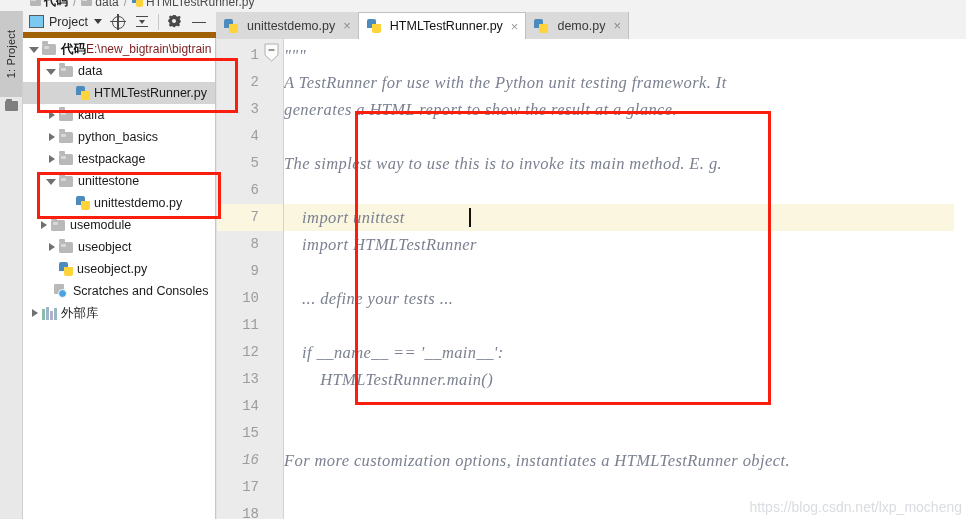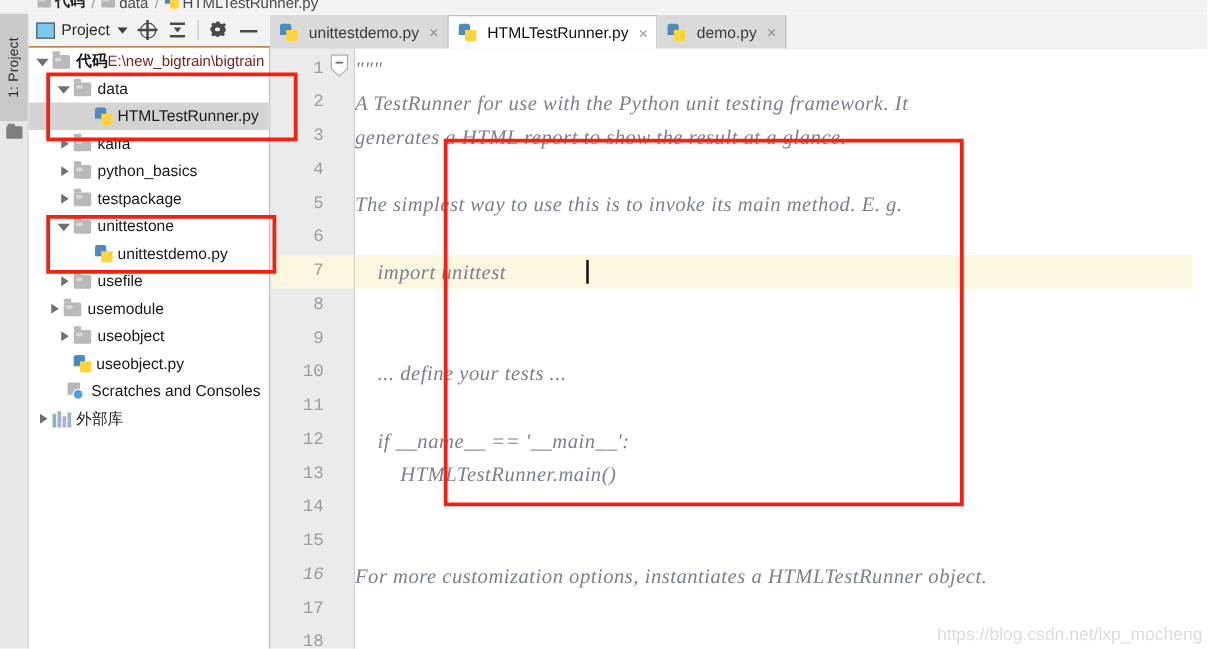--- a/index.html
+++ b/index.html
@@ -62,21 +62,21 @@
   }
   .vtab-folder:after{content:"";position:absolute;left:1px;top:-2px;width:6px;height:3px;background:#7f7f7f;border-radius:1px 1px 0 0;}
 
   
   .project-panel {
     position: absolute; left: 23px; top: 11px; width: 192px; height: 508px;
     background: #ffffff; border-right: 1px solid #c6c6c6;
   }
   .project-toolbar {
     position: absolute; left: 0; top: 0; width: 200px; height: 27px;
-    background: #f2f2f2; border-bottom: 1px solid #a16207;
+    background: #f2f2f2; border-bottom: 6px solid #a16207;
     display: flex; align-items: center; gap: 8px; padding-left: 6px;
     box-sizing: border-box;
   }
   .proj-label { display: flex; align-items: center; gap: 5px; font-size: 12.5px; color: #2b2b2b;}
   .proj-sq { width: 13px; height: 11px; background: #7bc8f0; border: 1px solid #5a5a5a; }
   .caret-down {
     width: 0; height: 0; border-left: 4px solid transparent; border-right: 4px solid transparent;
     border-top: 5px solid #3c3c3c; margin-left: 1px;
   }
   .tb-icon { width: 16px; height: 16px; position: relative; cursor: default; }
@@ -293,25 +293,20 @@
         </div>
         <div class="row" style="padding-left: 23px;">
           <span class="arrow down"></span>
           <span class="folder-ic"></span>
           <span>unittestone</span>
         </div>
         <div class="row" style="padding-left: 40px;">
           <span class="arrow"></span>
           <span class="py-ic"></span>
           <span>unittestdemo.py</span>
-        </div>
-        <div class="row" style="padding-left: 23px;">
-          <span class="arrow right"></span>
-          <span class="folder-ic"></span>
-          <span>usefile</span>
         </div>
         <div class="row" style="padding-left: 15px;">
           <span class="arrow right"></span>
           <span class="folder-ic"></span>
           <span>usemodule</span>
         </div>
         <div class="row" style="padding-left: 23px;">
           <span class="arrow right"></span>
           <span class="folder-ic"></span>
           <span>useobject</span>
@@ -389,20 +384,21 @@
 
     <div class="left-rule"></div>
 
     <div class="code" id="code">
         <div class="code-hl" style="top: 165px;"></div>
         <div class="cline" style="top: 7px;">"""</div>
         <div class="cline" style="top: 34px;">A TestRunner for use with the Python unit testing framework. It</div>
         <div class="cline" style="top: 61px;">generates a HTML report to show the result at a glance.</div>
         <div class="cline" style="top: 115px;">The simplest way to use this is to invoke its main method. E. g.</div>
         <div class="cline" style="top: 169px;">    import unittest</div>
+        <div class="cline" style="top: 196px;">    import HTMLTestRunner</div>
         <div class="cline" style="top: 250px;">    ... define your tests ...</div>
         <div class="cline" style="top: 304px;">    if __name__ == '__main__':</div>
         <div class="cline" style="top: 331px;">        HTMLTestRunner.main()</div>
         <div class="cline" style="top: 412px;">For more customization options, instantiates a HTMLTestRunner object.</div>
         <div class="caret" style="top: 169px; left: 185px;"></div>
       </div>
 
     <div class="scroll-mark"></div>
 
     <div class="watermark">https://blog.csdn.net/lxp_mocheng</div>

